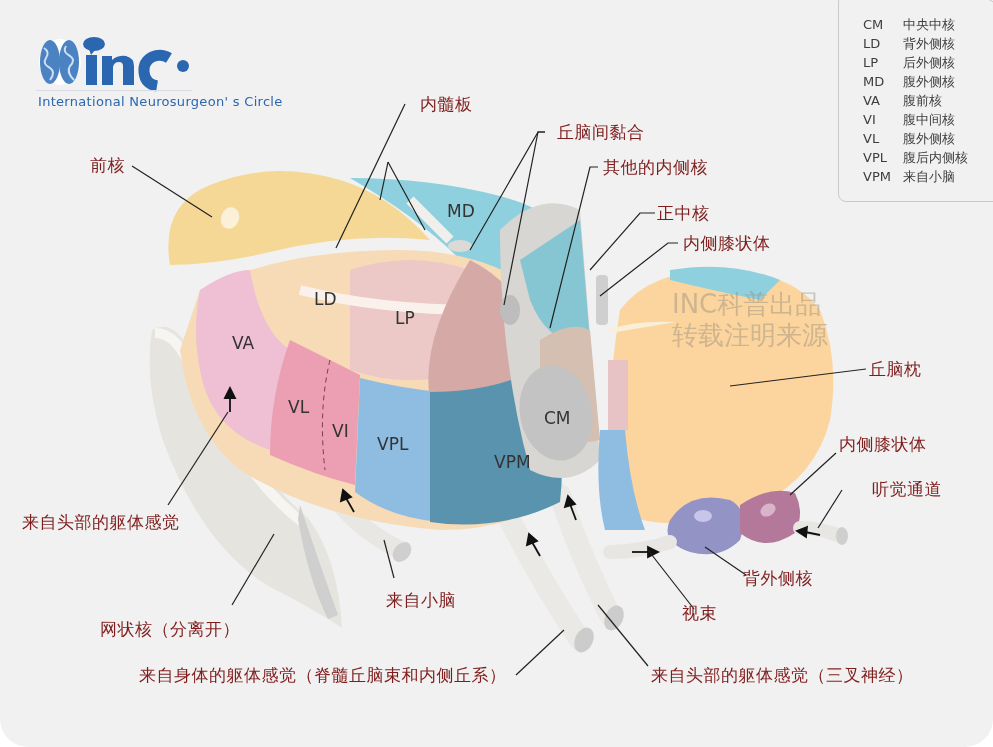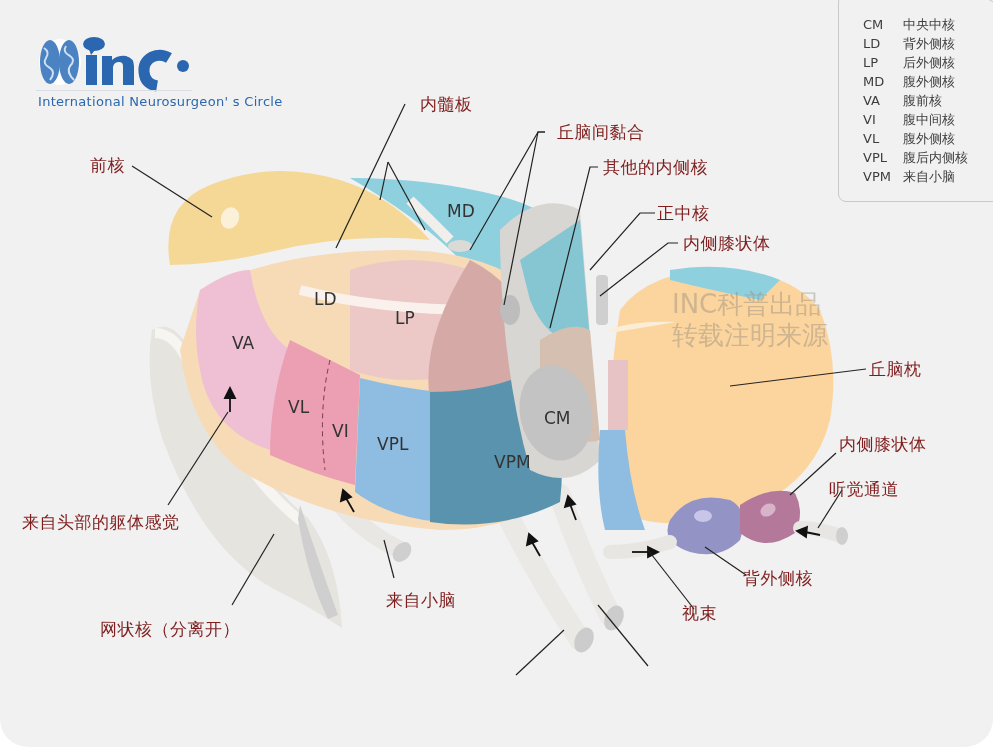--- a/index.html
+++ b/index.html
@@ -212,19 +212,21 @@
   <div class="nuc" style="left:544px;top:410px">CM</div>
 
   <div class="label" style="left:90px;top:157px">前核</div>
   <div class="label" style="left:420px;top:96px">内髓板</div>
   <div class="label" style="left:557px;top:124px">丘脑间黏合</div>
   <div class="label" style="left:603px;top:159px">其他的内侧核</div>
   <div class="label" style="left:657px;top:205px">正中核</div>
   <div class="label" style="left:683px;top:235px">内侧膝状体</div>
   <div class="label" style="left:869px;top:361px">丘脑枕</div>
   <div class="label" style="left:839px;top:436px">内侧膝状体</div>
-  <div class="label" style="left:829px;top:481px">听觉通道</div>
+  <div class="label" style="left:872px;top:481px">听觉通道</div>
   <div class="label" style="left:743px;top:570px">背外侧核</div>
   <div class="label" style="left:682px;top:605px">视束</div>
   <div class="label" style="left:22px;top:514px">来自头部的躯体感觉</div>
   <div class="label" style="left:386px;top:592px">来自小脑</div>
   <div class="label" style="left:100px;top:621px">网状核（分离开）</div>
+  <div class="label" style="left:139px;top:667px">来自身体的躯体感觉（脊髓丘脑束和内侧丘系）</div>
+  <div class="label" style="left:651px;top:667px">来自头部的躯体感觉（三叉神经）</div>
 </div>
 
 </body></html>

